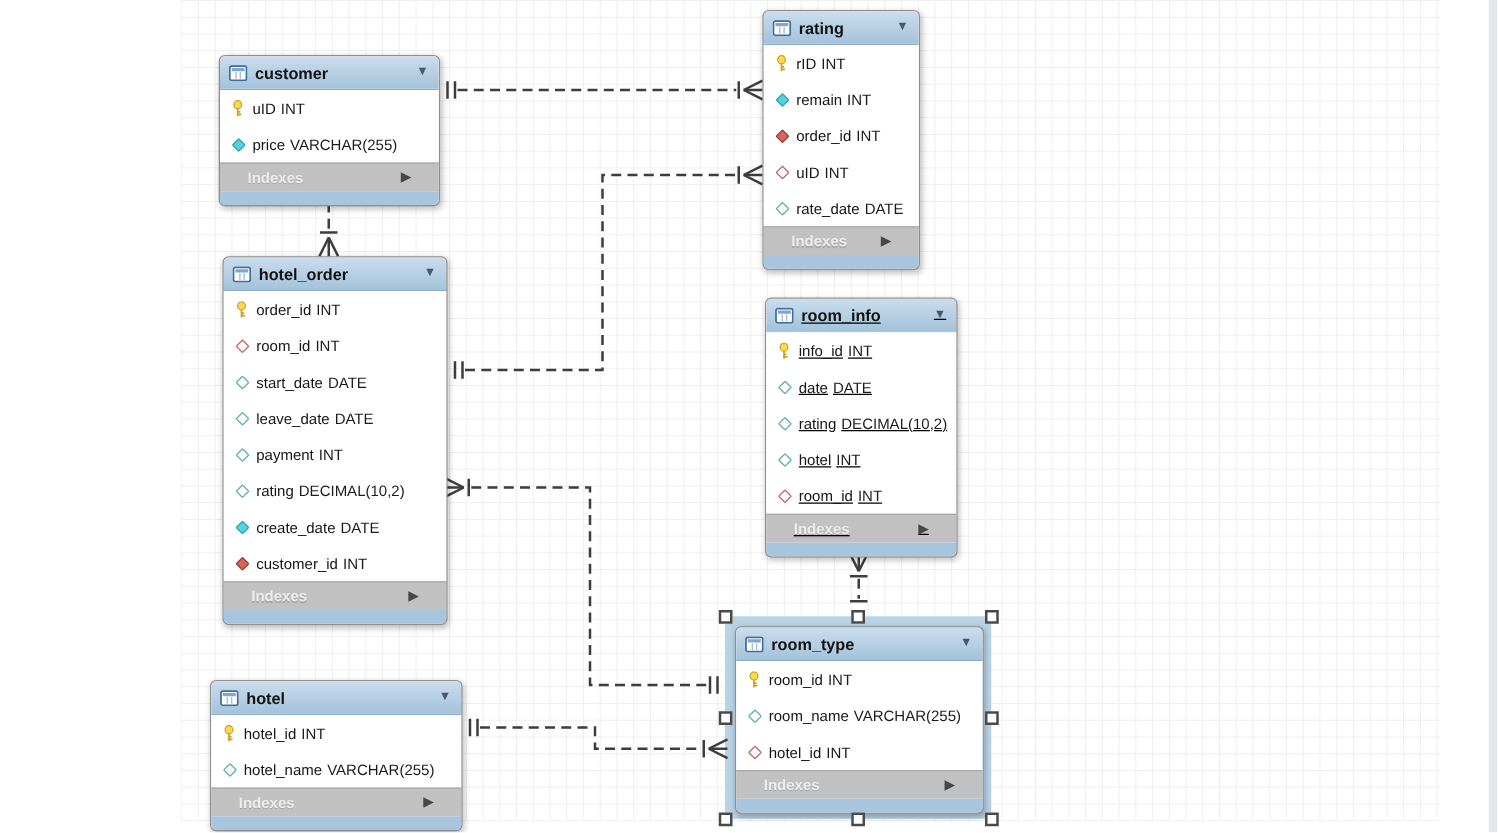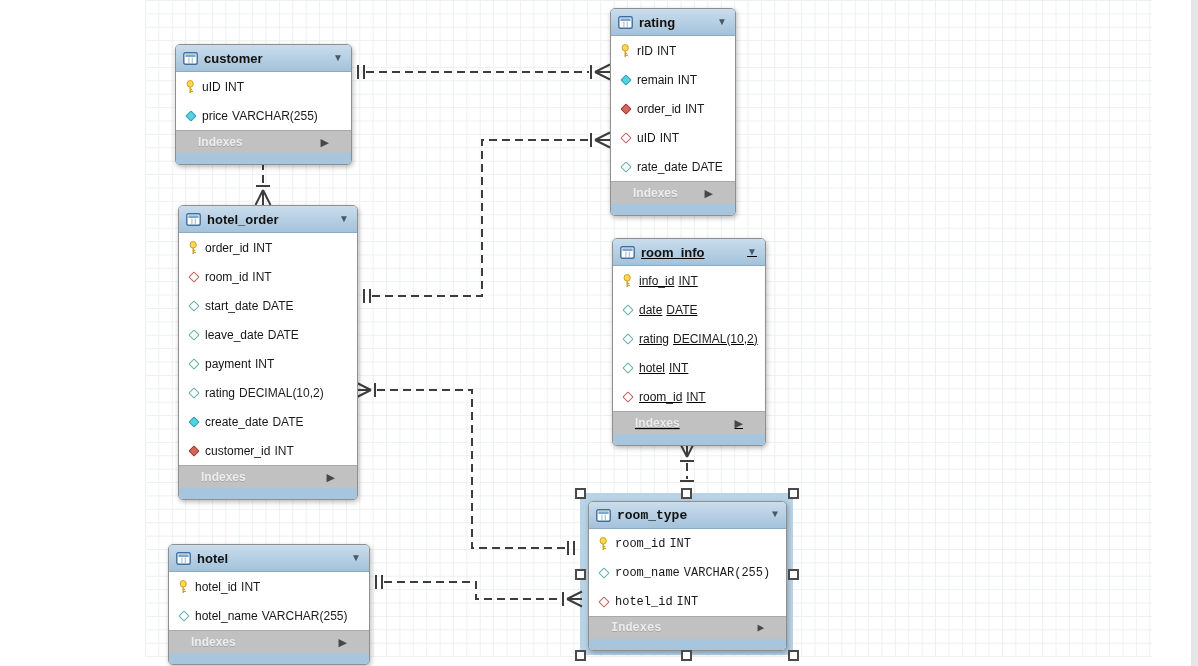--- a/index.html
+++ b/index.html
@@ -356,21 +356,21 @@
           <span class="fname">hotel_name</span>
           <span class="ftype">VARCHAR(255)</span>
         </div>
         <div class="tfoot">
           <span class="floor-label">Indexes</span>
           <span class="farrow">▶</span>
         </div>
         <div class="tstrip"></div>
       </div>
       <div class="sel-rect" style="left: 580px; top: 493px; width: 213px; height: 162px;"></div>
-      <div class="erd-table" style="left: 588px; top: 501px; width: 197px; font-family: Liberation Mono, monospace;">
+      <div class="erd-table" style="left: 588px; top: 501px; width: 197px;">
         <div class="thead">
           <span class="iconbox" style="margin-right: 0px;">
             <svg width="15" height="13" viewBox="0 0 15 13">
               <rect x="0.8" y="0.8" width="13.4" height="11.4" rx="1.5" fill="#ffffff" stroke="#3e6e9e" stroke-width="1.4"></rect>
               <rect x="2.4" y="2.4" width="10.2" height="2.6" fill="#7da7cd"></rect>
               <line x1="5.9" y1="5.6" x2="5.9" y2="11" stroke="#a9c2d9" stroke-width="1.2"></line>
               <line x1="9.3" y1="5.6" x2="9.3" y2="11" stroke="#a9c2d9" stroke-width="1.2"></line>
             </svg>
           </span>
           <span class="tname">room_type</span>

